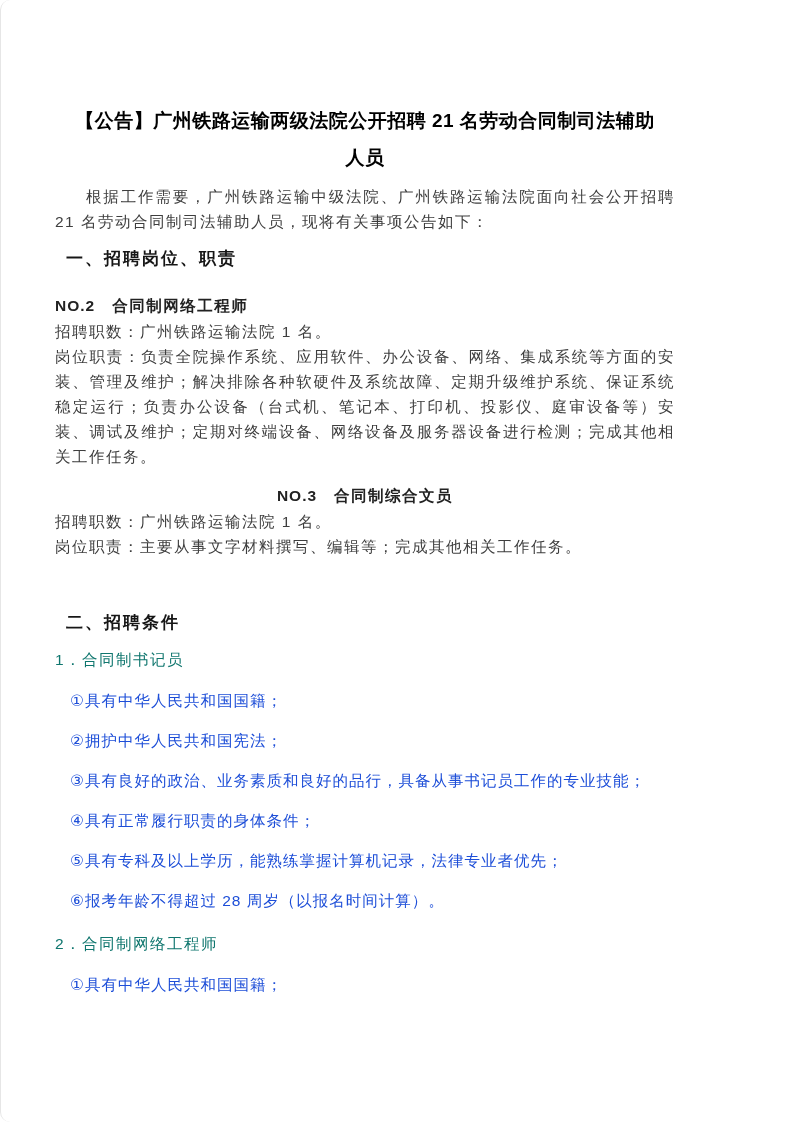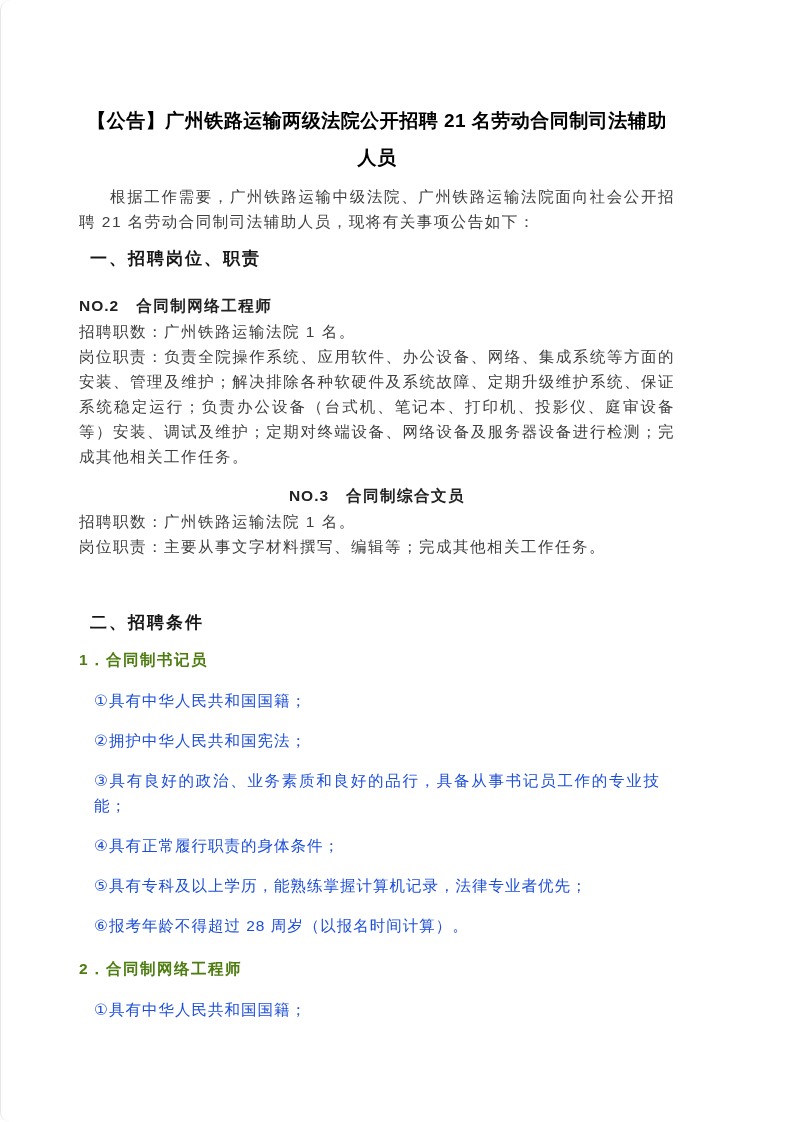--- a/index.html
+++ b/index.html
@@ -5,21 +5,21 @@
   html, body { margin: 0; padding: 0; }
   body {
     width: 793px; height: 1122px;
     background: #ffffff;
     overflow: hidden;
     font-family: "Liberation Sans", "DejaVu Sans", sans-serif;
   }
   .page {
     box-sizing: border-box;
     width: 793px; height: 1122px;
-    padding: 102px 118px 0 78px;
+    padding: 102px 118px 0 54px;
     border-left: 1px solid #e6e6e6;
     background: #ffffff;
     border-radius: 10px;
   }
   .doc-title {
     margin: 0;
     font-size: 19px;
     font-weight: 700;
     color: #000000;
     line-height: 37px;
@@ -59,22 +59,22 @@
     margin: 0;
     font-size: 15.5px;
     color: #3e3e3e;
     line-height: 25px;
     letter-spacing: 1.5px;
     text-align: justify;
   }
   .group-title {
     margin: 7px 0 0 0;
     font-size: 15.5px;
-    font-weight: 700;
-    color: #4d7c0f;
+    font-weight: 400;
+    color: #0f766e;
     line-height: 26px;
     letter-spacing: 1.5px;
   }
   .group-title.mt-18 { margin-top: 18px; }
   .cond-item {
     margin: 15px;
     font-size: 15.5px;
     color: #1d4ed8;
     line-height: 25px;
     letter-spacing: 1px;

